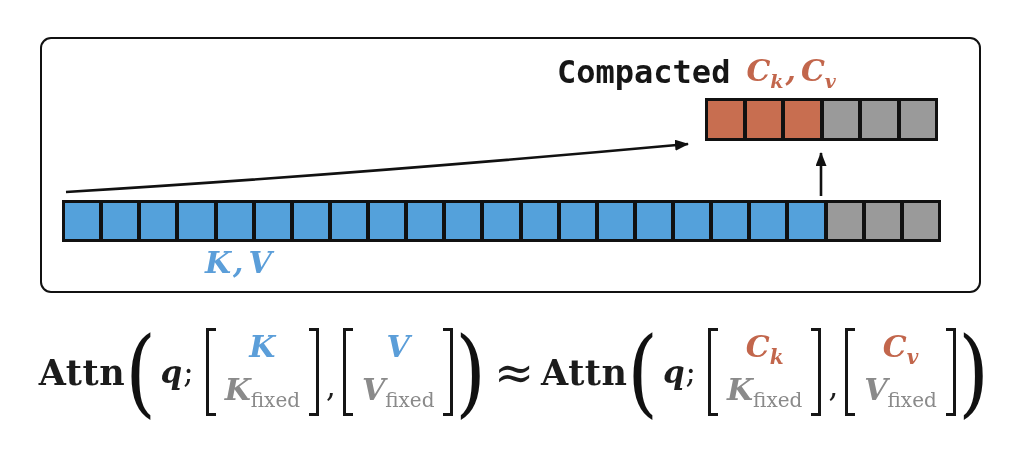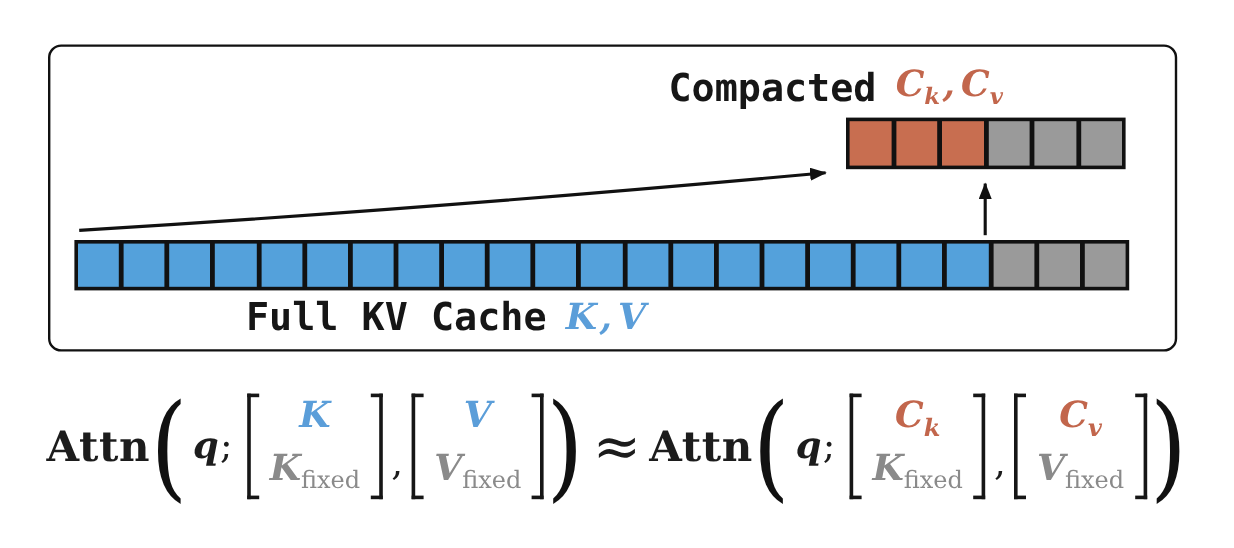--- a/index.html
+++ b/index.html
@@ -28,21 +28,21 @@
   .bar-compacted { left:705px; top:98px;  width:233px; height:43px; }
 
   
   .mono-label {
     font-family:"DejaVu Sans Mono","Liberation Mono",monospace;
     font-weight:bold; color:#161616; font-size:32px; white-space:pre;
   }
   .mathtxt { font-family:"DejaVu Serif","Liberation Serif",serif;
     font-weight:bold; font-style:italic; font-size:30px; }
   .mathtxt sub { font-size:19px; }
-  .label-row { position:absolute; display:flex; align-items:center; }
+  .label-row { position:absolute; display:flex; align-items:flex-start; }
   .row-compacted { left:557px; top:53px; gap:16px; }
   .row-full { left:205px; top:245px; gap:16px; }
   .sym-group { display:flex; align-items:baseline; }
   .sym-comma { margin:0 5px 0 2px; font-weight:bold; font-size:30px; }
 
   
   .formula {
     position:absolute; left:0; top:322px; width:1028px; height:100px;
     display:flex; justify-content:center; align-items:center;
     color:#1c1c1c;
@@ -111,21 +111,20 @@
     <div class="cell" style="background: rgb(84, 161, 219);"></div>
     <div class="cell" style="background: rgb(84, 161, 219);"></div>
     <div class="cell" style="background: rgb(84, 161, 219);"></div>
     <div class="cell" style="background: rgb(84, 161, 219);"></div>
     <div class="cell" style="background: rgb(154, 154, 154);"></div>
     <div class="cell" style="background: rgb(154, 154, 154);"></div>
     <div class="cell" style="background: rgb(154, 154, 154);"></div>
   </div>
 
 <div class="label-row row-full">
-  <span class="mono-label">Full KV Cache</span>
   <span class="sym-group mathtxt" style="color: rgb(91, 158, 217);">
     <span>K</span>
     <span class="sym-comma">,</span>
     <span>V</span>
   </span>
 </div>
 
 <svg class="arrows" width="1028" height="457" viewBox="0 0 1028 457">
   <defs>
     <marker id="ah" markerUnits="userSpaceOnUse" markerWidth="16" markerHeight="12" refX="13" refY="5.5" orient="auto">

